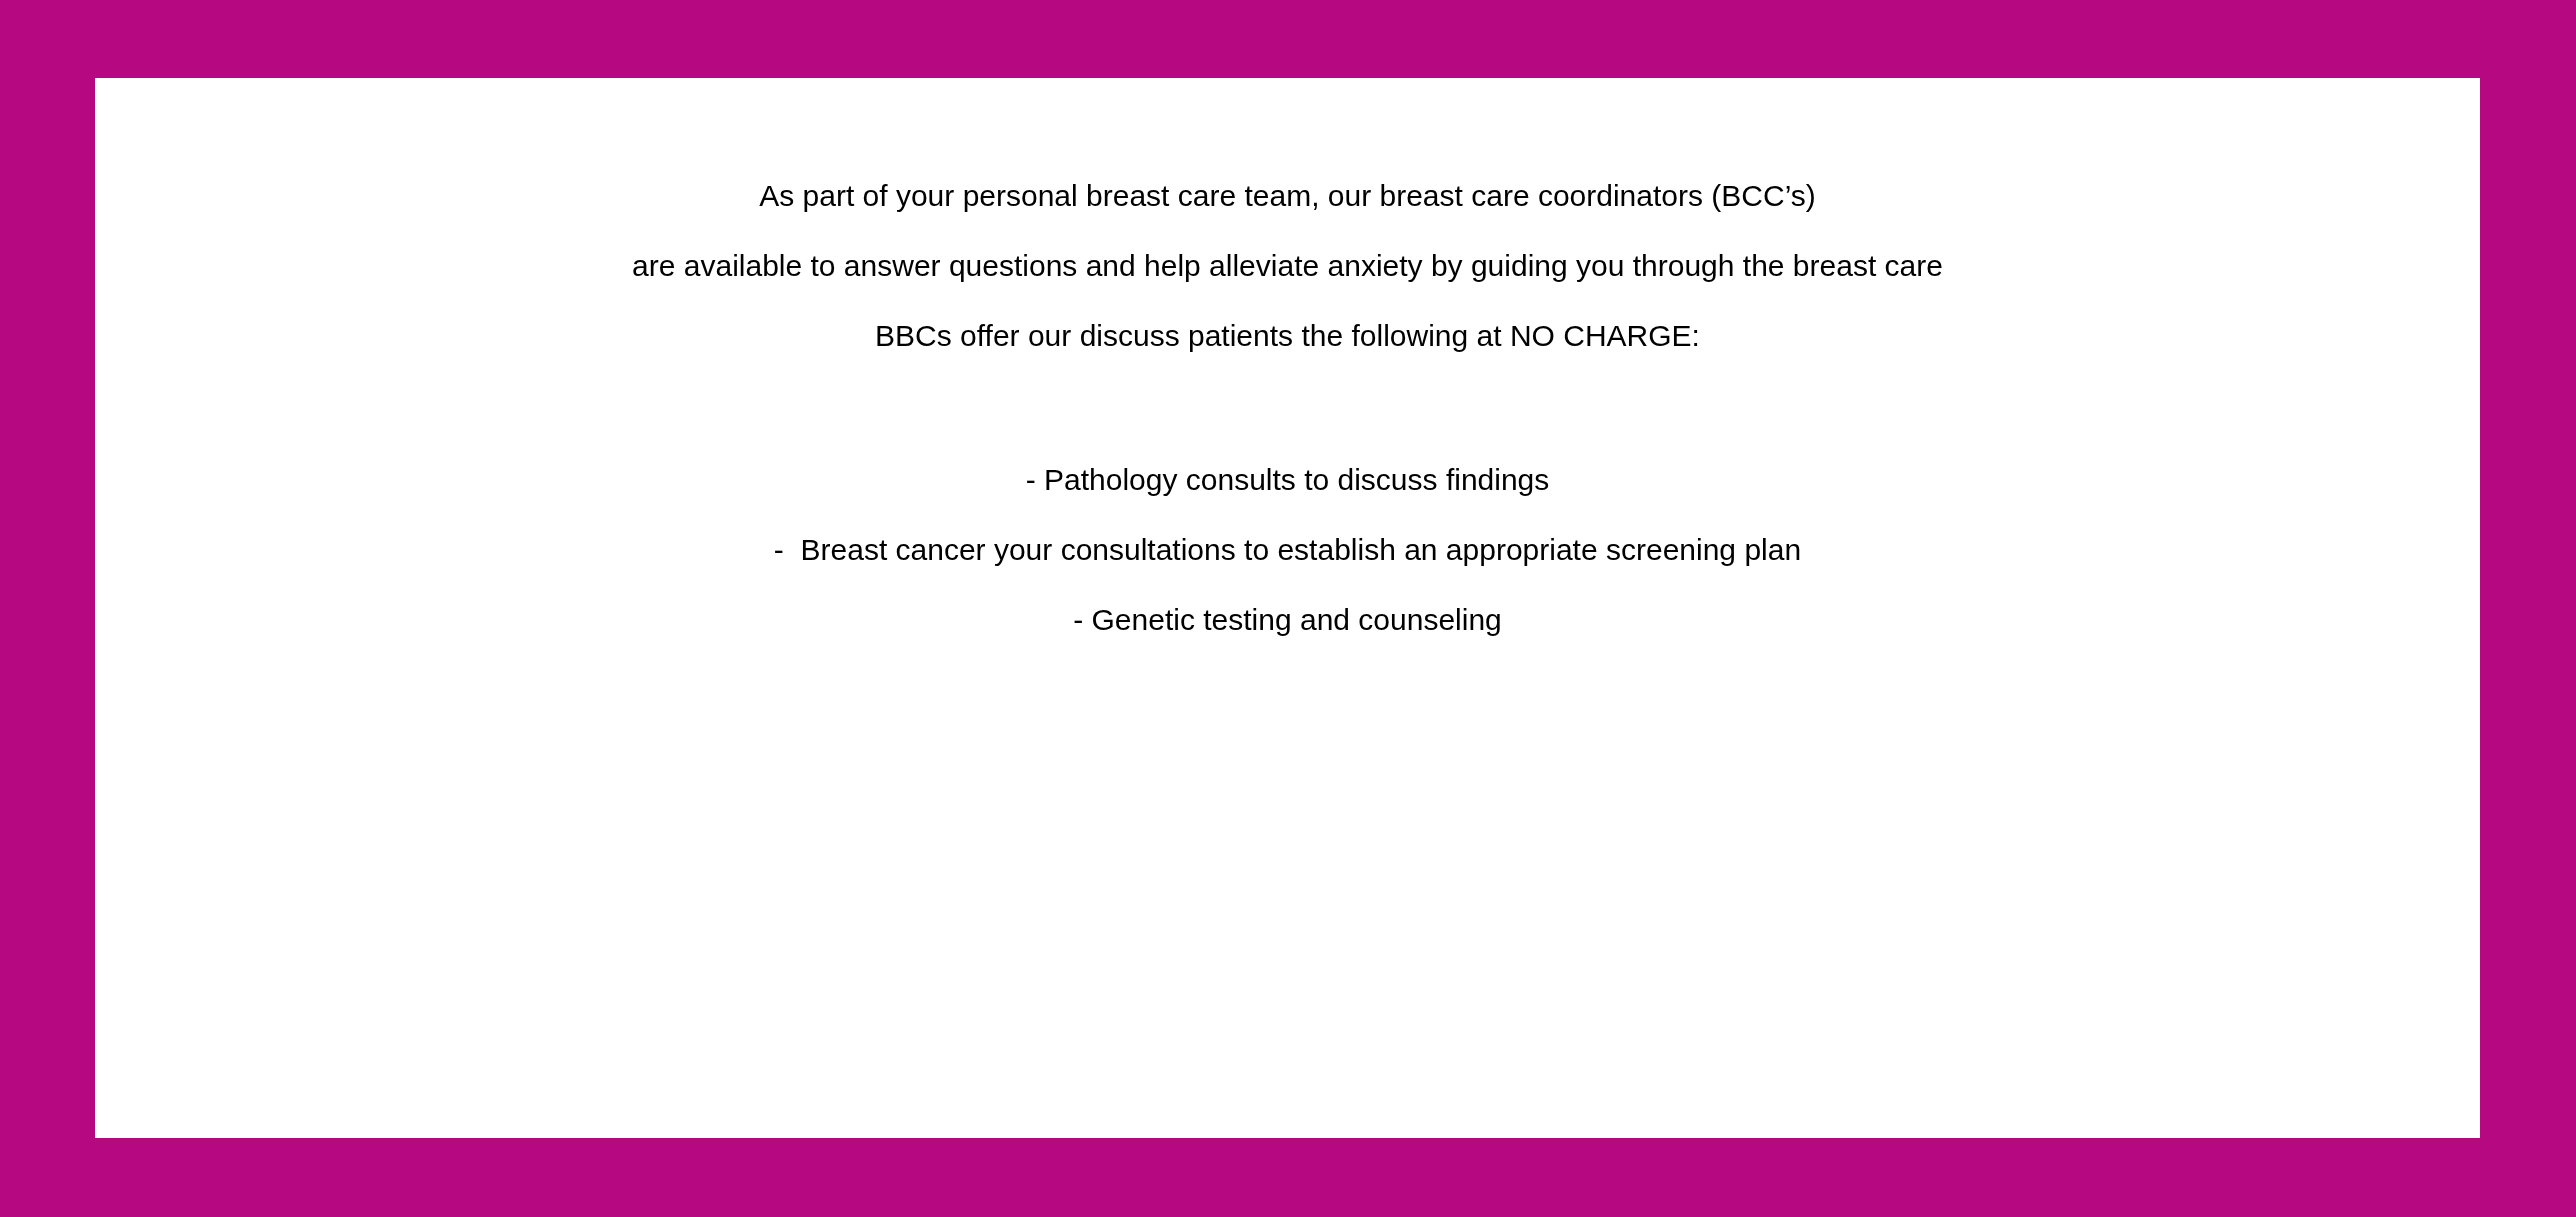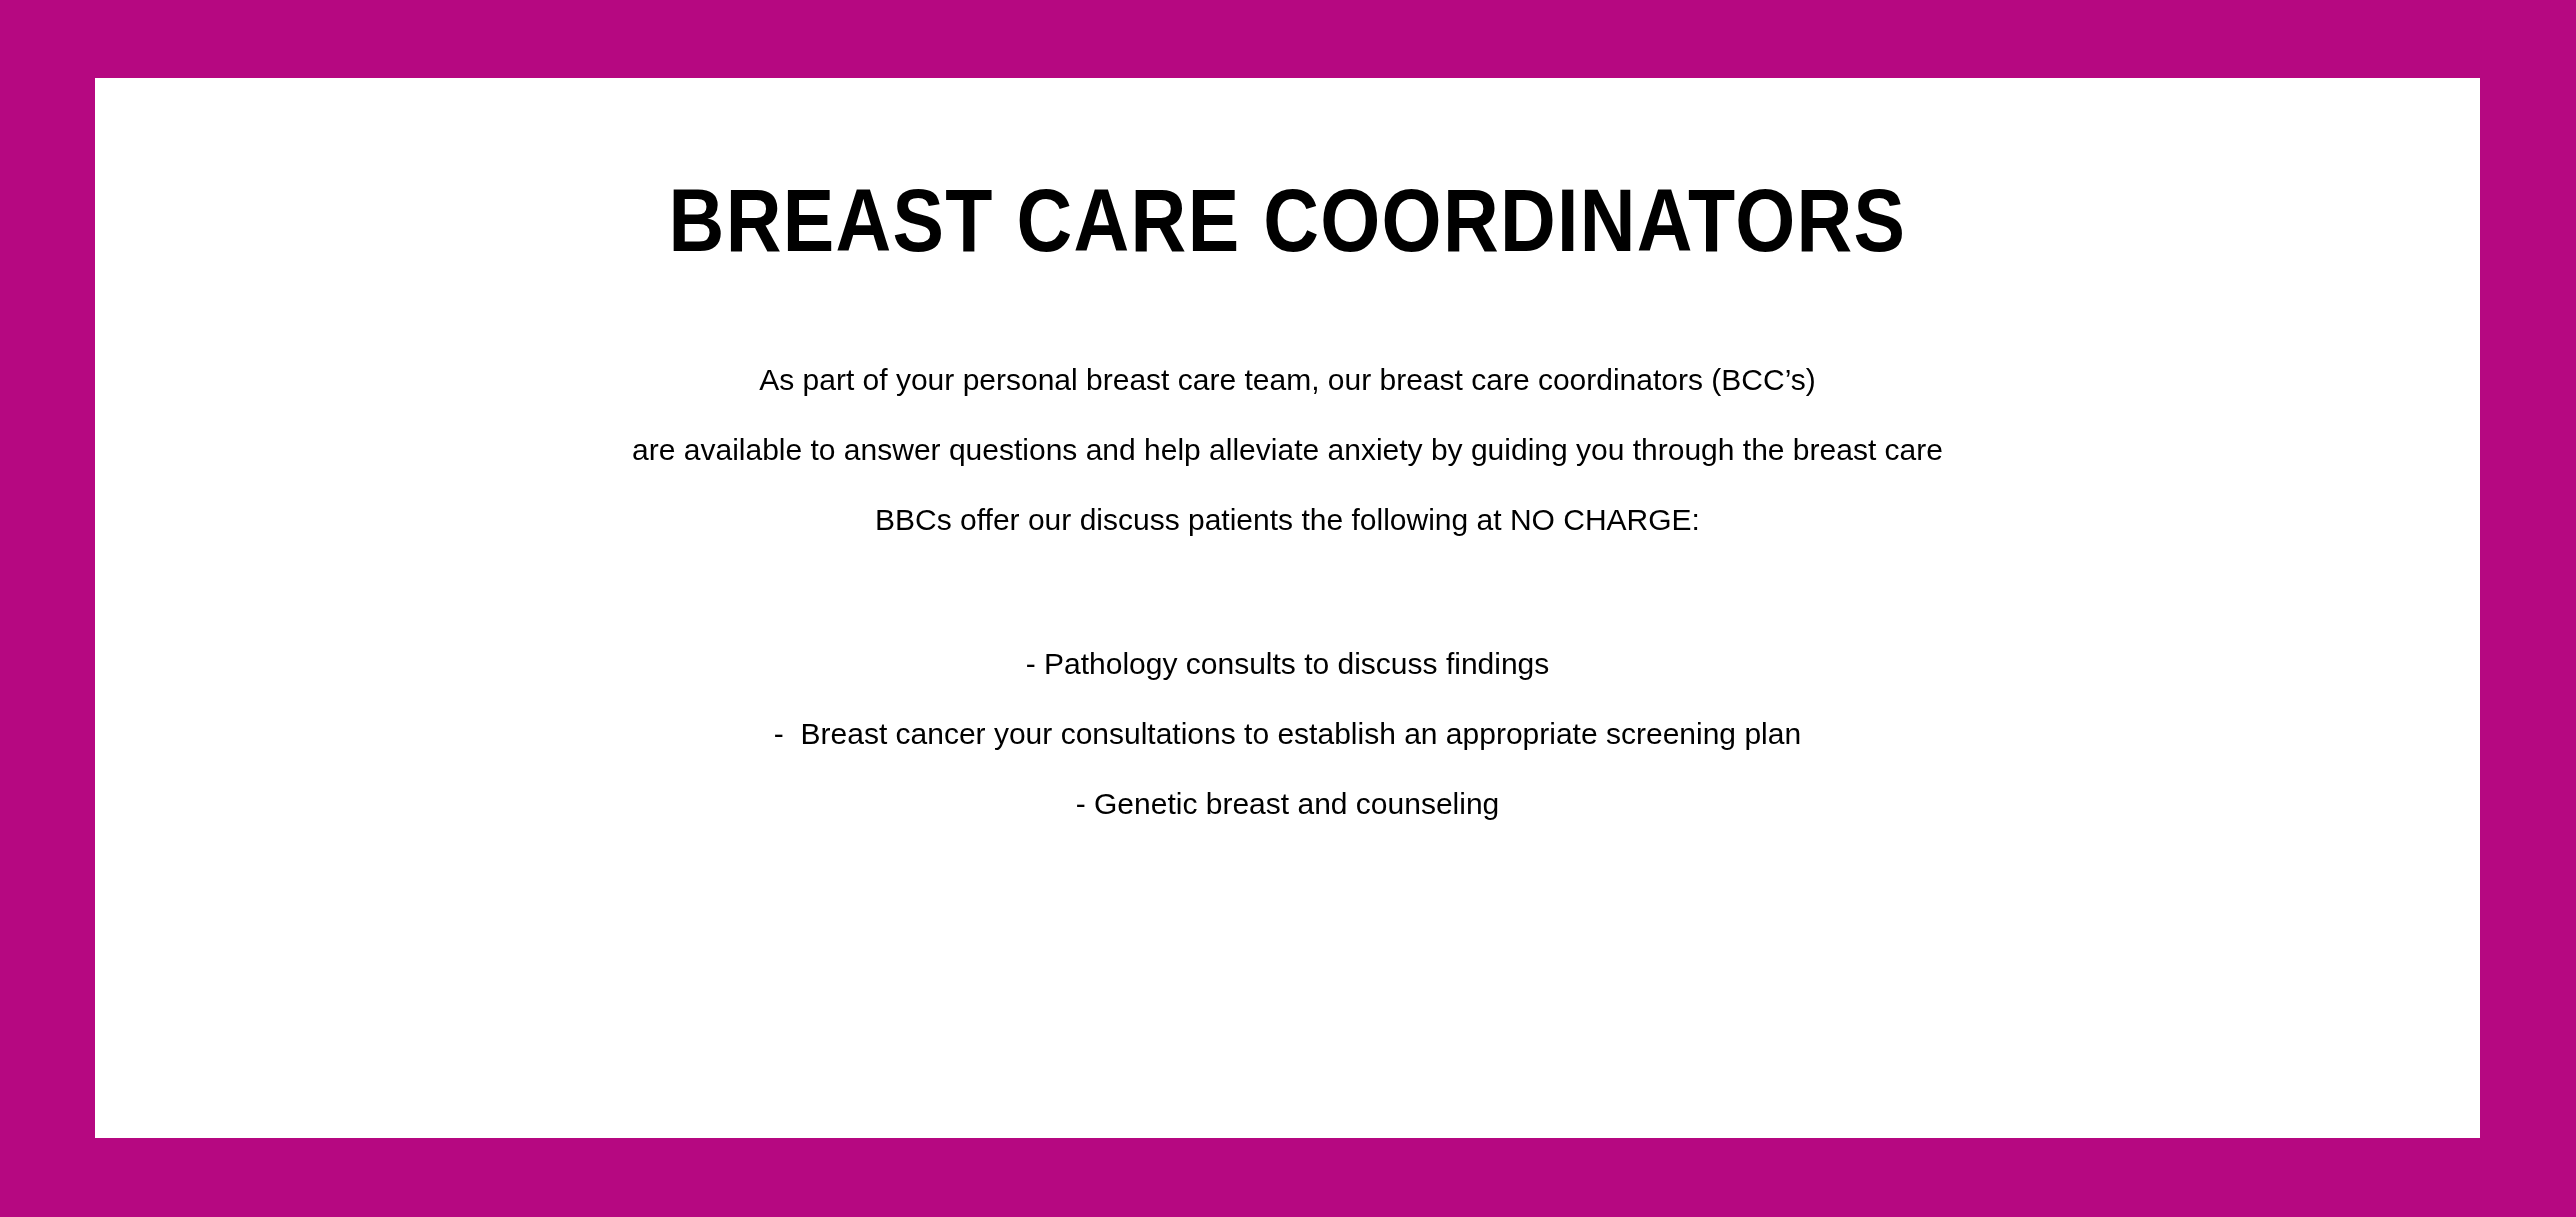--- a/index.html
+++ b/index.html
@@ -62,29 +62,28 @@
     margin-top: 74px;
     list-style: none;
   }
 </style>
 </head>
 <body>
 
 <div class="frame">
   <div class="card">
 
-    <h1 class="title"><span class="squeeze">BREAST CARE COORDINATORS</span></h1>
 
     <div class="paragraph">
       <div class="line">As part of your personal breast care team, our breast care coordinators (BCC’s)</div>
       <div class="line">are available to answer questions and help alleviate anxiety by guiding you through the breast care</div>
       <div class="line"><span>BBCs offer our discuss patients the following at </span><span class="bold">NO CHARGE</span><span>:</span></div>
     </div>
 
     <ul class="services">
       <li class="line">- Pathology consults to discuss findings</li>
       <li class="line">-  Breast cancer your consultations to establish an appropriate screening plan</li>
-      <li class="line">- Genetic breast and counseling</li>
+      <li class="line">- Genetic testing and counseling</li>
     </ul>
 
   </div>
 </div>
 
 
 </body></html>

